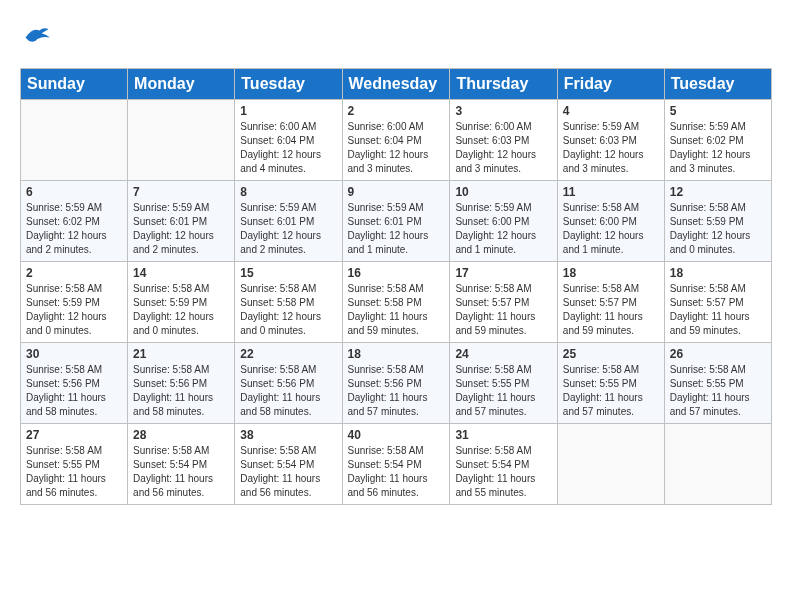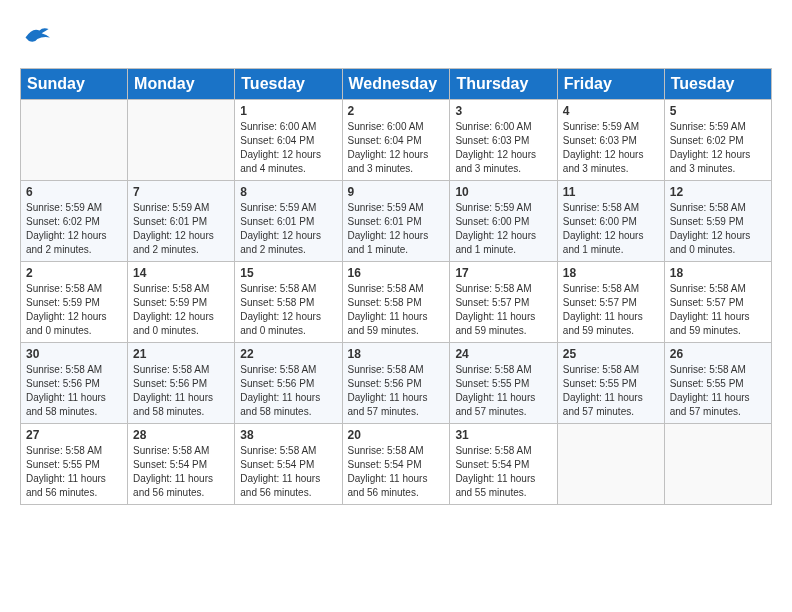--- a/index.html
+++ b/index.html
@@ -330,21 +330,21 @@
 and 56 minutes.</div>
         </td>
         <td>
           <span class="day-number">38</span>
           <div class="day-info" style="white-space: pre-line;">Sunrise: 5:58 AM
 Sunset: 5:54 PM
 Daylight: 11 hours
 and 56 minutes.</div>
         </td>
         <td>
-          <span class="day-number">20</span>
+          <span class="day-number">40</span>
           <div class="day-info" style="white-space: pre-line;">Sunrise: 5:58 AM
 Sunset: 5:54 PM
 Daylight: 11 hours
 and 56 minutes.</div>
         </td>
         <td>
           <span class="day-number">31</span>
           <div class="day-info" style="white-space: pre-line;">Sunrise: 5:58 AM
 Sunset: 5:54 PM
 Daylight: 11 hours

